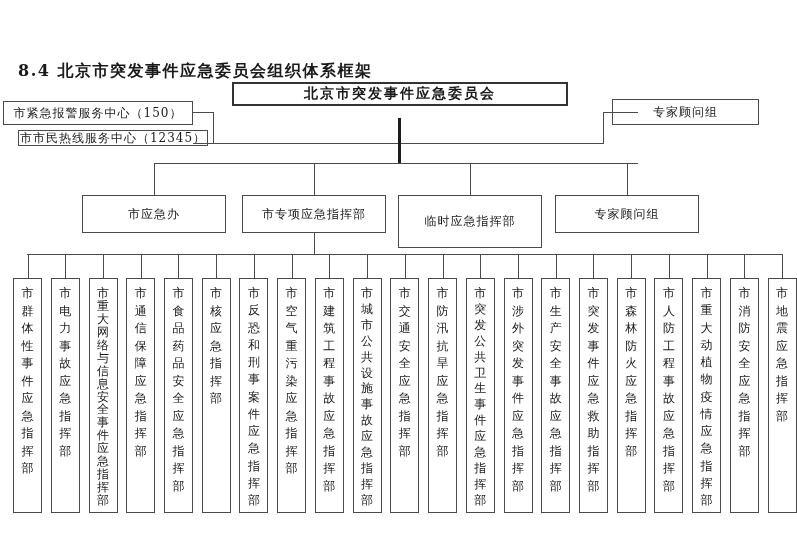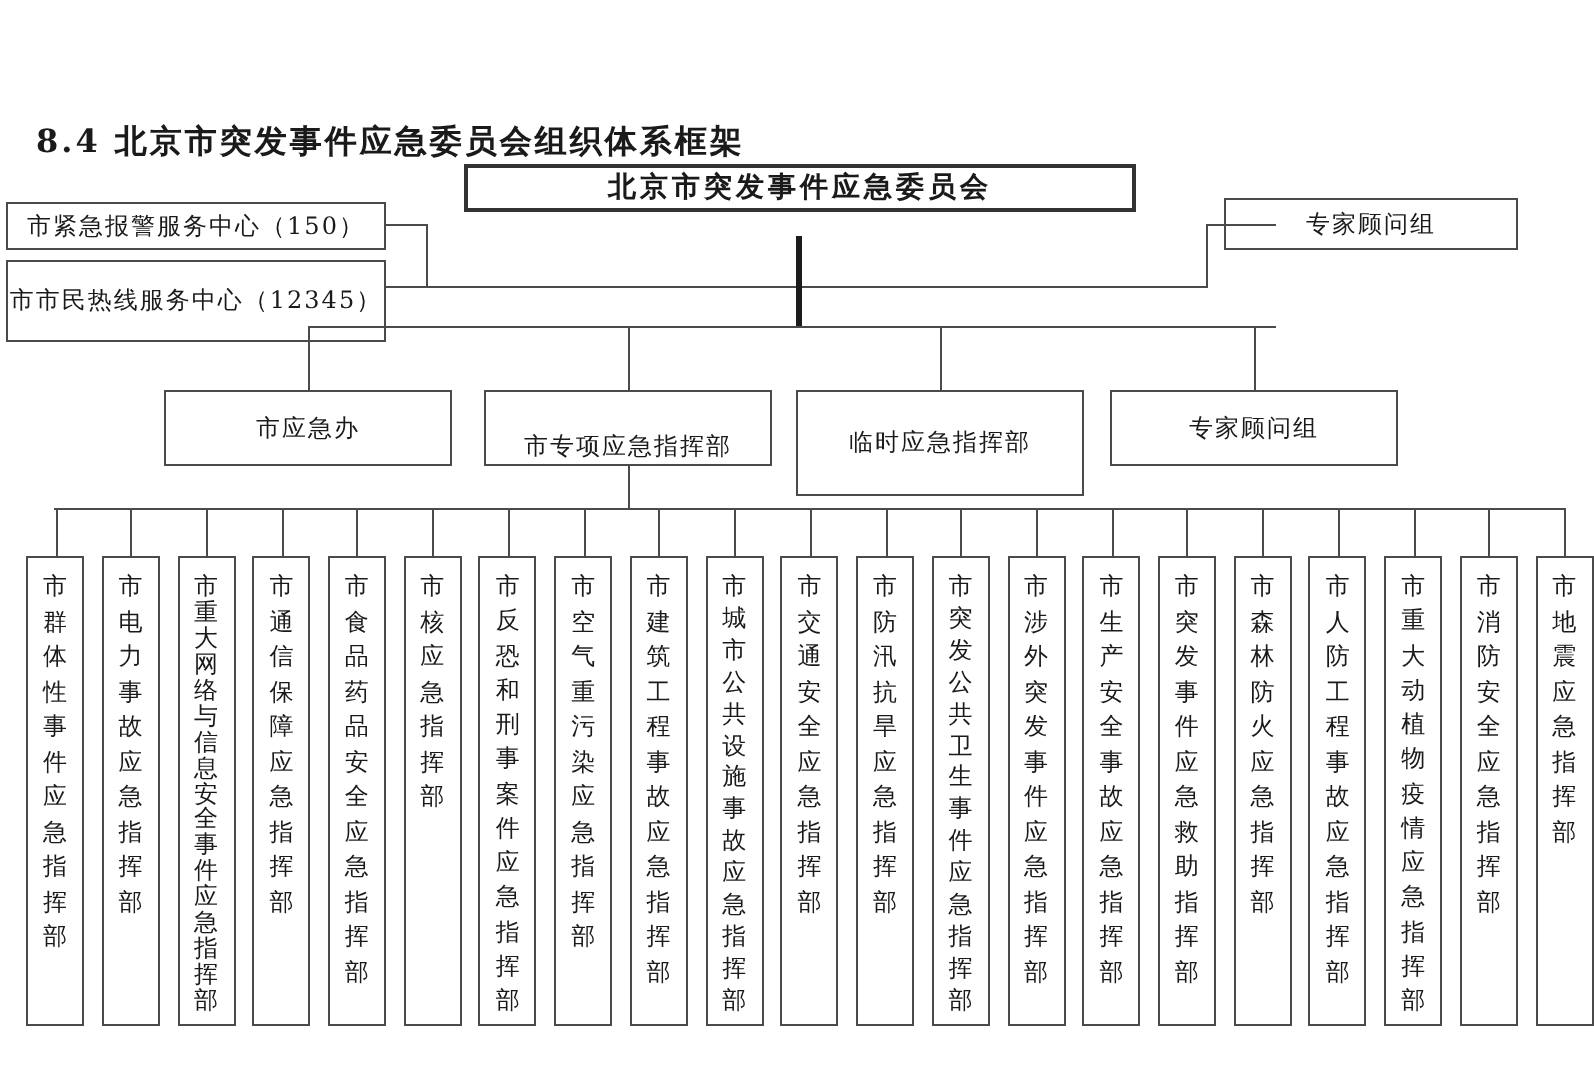--- a/index.html
+++ b/index.html
@@ -35,21 +35,21 @@
 
   <div class="title">8.4  北京市突发事件应急委员会组织体系框架</div>
 
   <div class="box root" style="left:232px;top:82px;width:336px;height:24px;">
     <span>北京市突发事件应急委员会</span>
   </div>
 
   <div class="box" style="left:3px;top:101px;width:190px;height:24px;">
     <span>市紧急报警服务中心（150）</span>
   </div>
-  <div class="box" style="left:3px;top:130px;width:190px;height:41px;text-align:center;">
+  <div class="box" style="left:18px;top:130px;width:190px;height:16px;text-align:center;">
     <span>市市民热线服务中心（12345）</span>
   </div>
 
   <div class="box" style="left:612px;top:99px;width:147px;height:26px;">
     <span>专家顾问组</span>
   </div>
 
   <div class="line" style="left:193px;top:112px;width:20px;height:1px;"></div>
   <div class="line" style="left:213px;top:112px;width:1px;height:32px;"></div>
   <div class="line" style="left:193px;top:143px;width:410px;height:1px;"></div>
@@ -58,21 +58,21 @@
   <div class="spine" style="left:398px;top:118px;width:3px;height:46px;"></div>
   <div class="line" style="left:154px;top:163px;width:484px;height:1px;"></div>
   <div class="line" style="left:314px;top:233px;width:1px;height:22px;"></div>
   <div class="line" style="left:27px;top:254px;width:755px;height:1px;"></div>
 
   <div id="generated">
       <div class="box" style="left: 82px; top: 195px; width: 144px; height: 38px; font-family: Liberation Serif, serif;">
         <span>市应急办</span>
       </div>
       <div class="line" style="left: 154px; top: 163px; width: 1px; height: 32px;"></div>
-      <div class="box" style="left: 242px; top: 195px; width: 144px; height: 38px; align-items: flex-end;">
+      <div class="box" style="left: 242px; top: 195px; width: 144px; height: 38px;">
         <span>市专项应急指挥部</span>
       </div>
       <div class="line" style="left: 314px; top: 163px; width: 1px; height: 32px;"></div>
       <div class="box" style="left: 398px; top: 195px; width: 144px; height: 53px;">
         <span>临时应急指挥部</span>
       </div>
       <div class="line" style="left: 470px; top: 163px; width: 1px; height: 32px;"></div>
       <div class="box" style="left: 555px; top: 195px; width: 144px; height: 38px;">
         <span>专家顾问组</span>
       </div>

